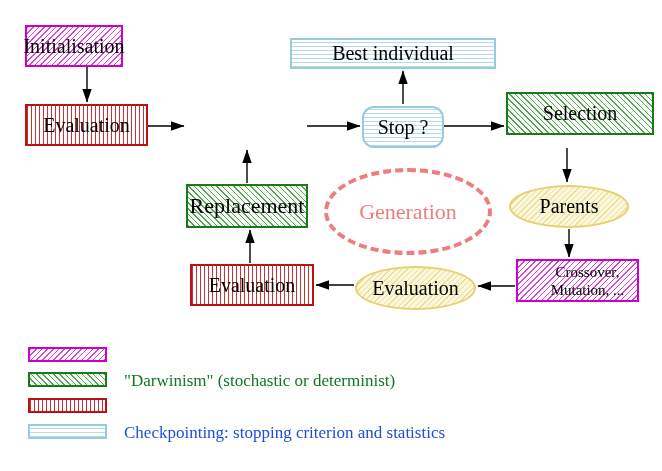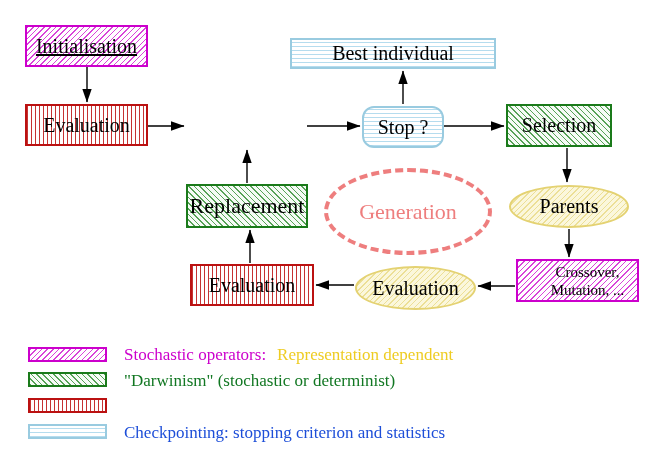--- a/index.html
+++ b/index.html
@@ -101,38 +101,38 @@
     <line x1="403" y1="104" x2="403" y2="71" stroke="#000" stroke-width="1.4" marker-end="url(#ah)"></line>
     <line x1="444" y1="126" x2="504" y2="126" stroke="#000" stroke-width="1.4" marker-end="url(#ah)"></line>
     <line x1="567" y1="148" x2="567" y2="182" stroke="#000" stroke-width="1.4" marker-end="url(#ah)"></line>
     <line x1="569" y1="229" x2="569" y2="257" stroke="#000" stroke-width="1.4" marker-end="url(#ah)"></line>
     <line x1="515" y1="286" x2="478" y2="286" stroke="#000" stroke-width="1.4" marker-end="url(#ah)"></line>
     <line x1="354" y1="285" x2="316" y2="285" stroke="#000" stroke-width="1.4" marker-end="url(#ah)"></line>
     <line x1="250" y1="263" x2="250" y2="230" stroke="#000" stroke-width="1.4" marker-end="url(#ah)"></line>
     <line x1="247" y1="183" x2="247" y2="150" stroke="#000" stroke-width="1.4" marker-end="url(#ah)"></line>
   </svg>
 
-  <div class="node hatch-magenta" style="left:25px; top:25px; width:123px; height:42px;text-decoration:underline;">
+  <div class="node hatch-magenta" style="left:25px; top:25px; width:98px; height:42px;">
     <span>Initialisation</span>
   </div>
 
   <div class="node stripe-red" style="left:25px; top:104px; width:123px; height:42px;">
     <span>Evaluation</span>
   </div>
 
 
   <div class="node stripe-cyan" style="left:290px; top:38px; width:206px; height:31px;">
     <span>Best individual</span>
   </div>
 
   <div class="node stripe-cyan rounded" style="left:362px; top:106px; width:82px; height:42px;">
     <span>Stop ?</span>
   </div>
 
-  <div class="node hatch-green" style="left:506px; top:104px; width:106px; height:43px;">
+  <div class="node hatch-green" style="left:506px; top:92px; width:148px; height:43px;">
     <span>Selection</span>
   </div>
 
   <div class="node hatch-yellow" style="left:509px; top:185px; width:120px; height:43px;">
     <span>Parents</span>
   </div>
 
   <div class="node hatch-magenta two-line" style="left:516px; top:259px; width:123px; height:43px;">
     <span>Crossover,</span>
     <span>Mutation, ...</span>
@@ -148,23 +148,20 @@
 
   <div class="node hatch-green" style="left:186px; top:184px; width:122px; height:44px; font-size:22px;">
     <span>Replacement</span>
   </div>
 
   <div class="dashed-ellipse" style="left:324px; top:168px; width:168px; height:87px;">
     <span>Generation</span>
   </div>
 
   <div class="swatch hatch-magenta" style="left:28px; top:347px;"></div>
-  <div class="legend-text" style="top:345px;">
-    <span class="lg-magenta">Stochastic operators:</span><span class="lg-gold">Representation dependent</span>
-  </div>
 
   <div class="swatch hatch-green" style="left:28px; top:372px;"></div>
   <div class="legend-text lg-green" style="top:371px;">"Darwinism" (stochastic or determinist)</div>
 
   <div class="swatch stripe-red" style="left:28px; top:398px;"></div>
 
   <div class="swatch stripe-cyan" style="left:28px; top:424px;"></div>
   <div class="legend-text lg-cyan" style="top:423px;">Checkpointing: stopping criterion and statistics</div>
 
 </div>

